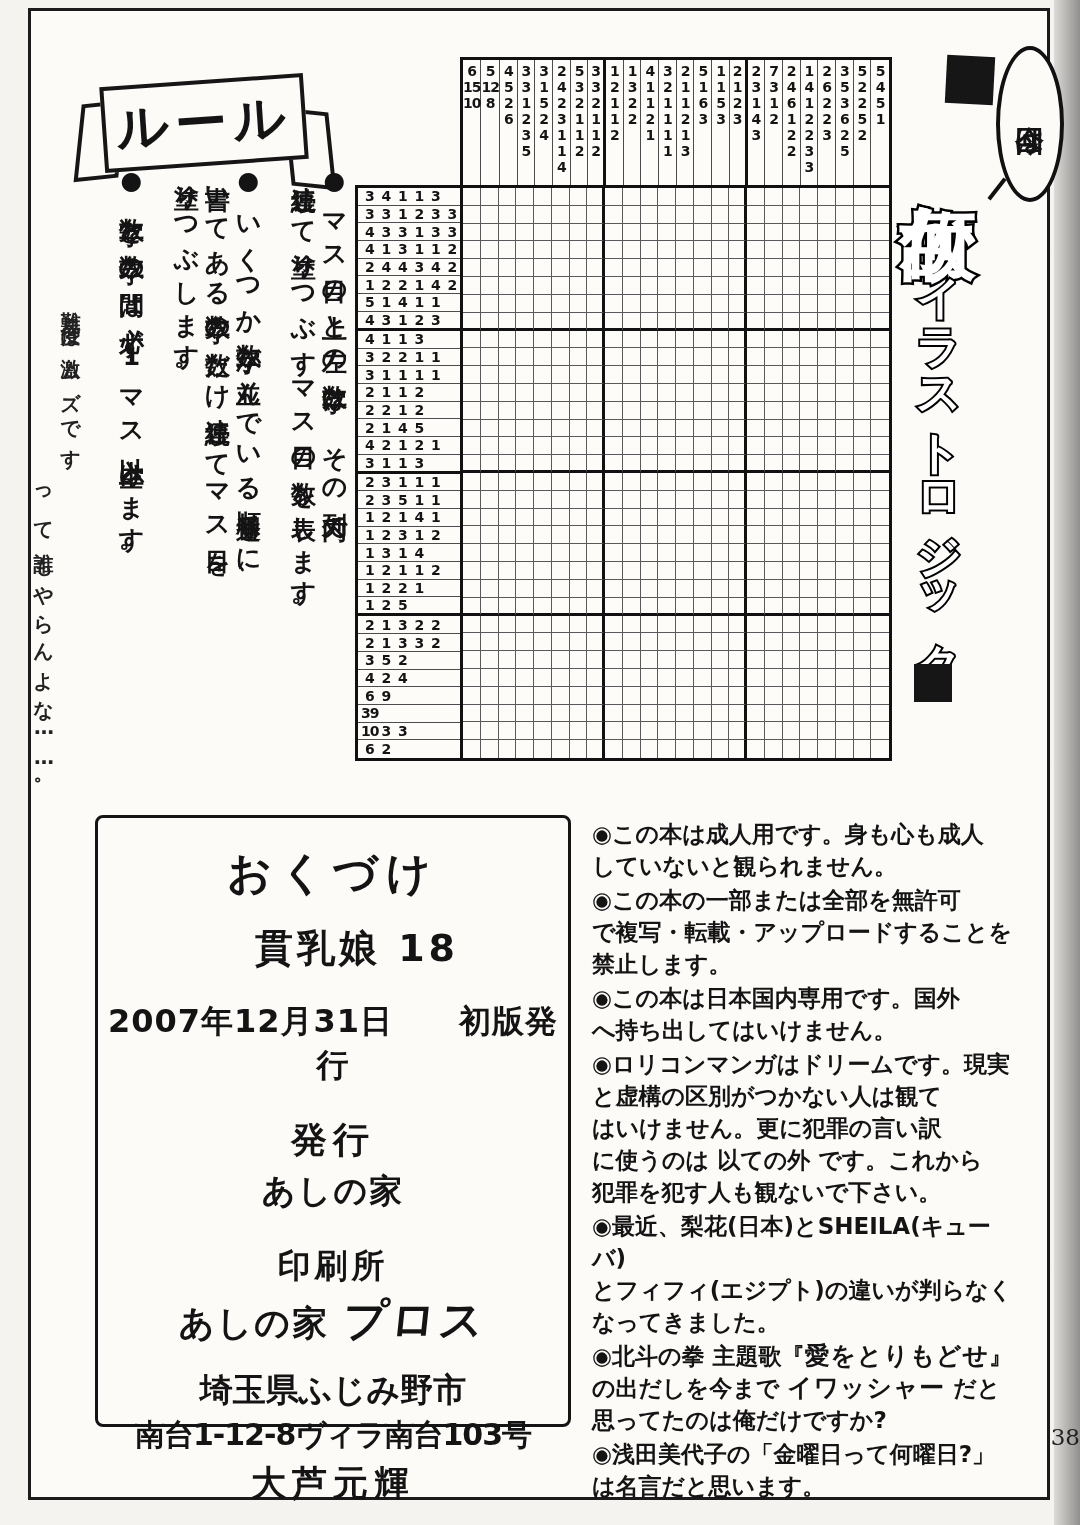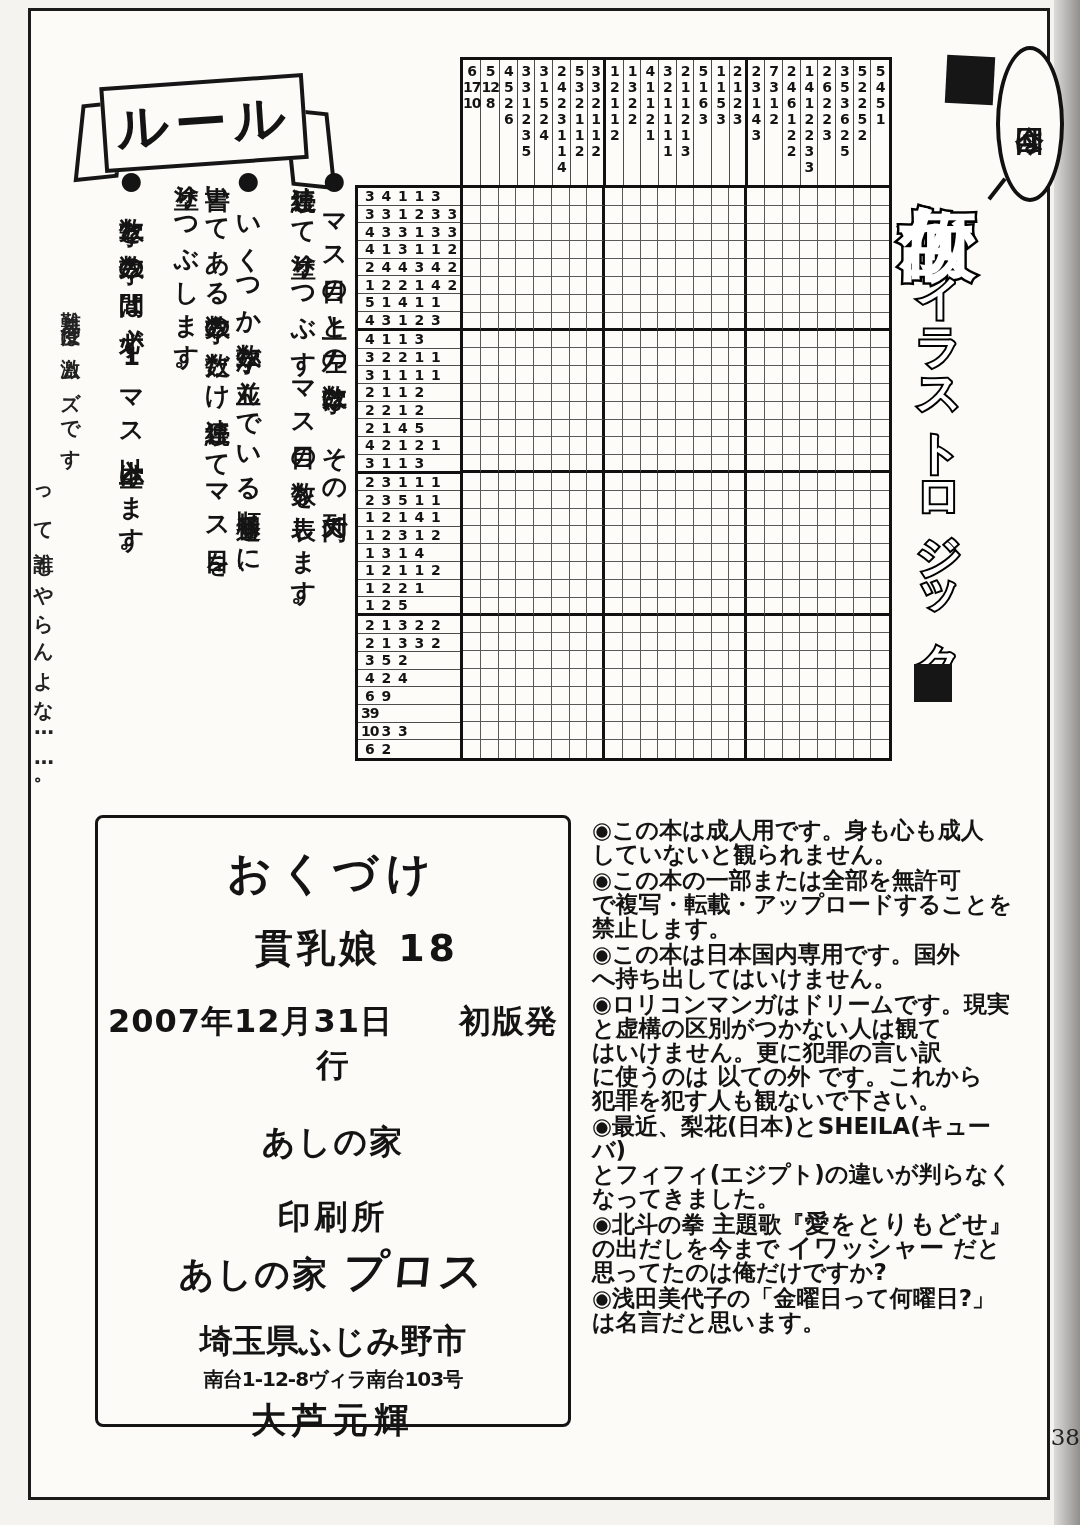--- a/index.html
+++ b/index.html
@@ -74,25 +74,25 @@
   .c-book{margin-top:20px;font-size:38px;font-weight:bold;letter-spacing:4px;padding-left:48px;}
   .c-date{margin-top:26px;font-size:32px;font-weight:bold;letter-spacing:1px;}
   .c-pubrow{margin-top:28px;display:flex;justify-content:space-around;padding:0 30px;}
   .c-publabel{font-size:36px;font-weight:bold;letter-spacing:6px;}
   .c-pubname{font-size:33px;font-weight:bold;margin-top:4px;letter-spacing:2px;}
   .c-printlabel{margin-top:30px;font-size:33px;font-weight:bold;letter-spacing:4px;text-align:center;}
   .c-printline{margin-top:2px;font-size:35px;font-weight:bold;letter-spacing:2px;}
   .c-printname{font-size:44px;font-weight:bold;letter-spacing:3px;transform:skewX(-6deg);display:inline-block;margin-left:14px;}
   .c-contactlabel{margin-top:26px;font-size:37px;font-weight:bold;letter-spacing:5px;}
   .c-addr1{margin-top:18px;font-size:33px;font-weight:bold;}
-  .c-addr2{margin-top:2px;font-size:20px;font-weight:bold;letter-spacing:-1px;}
+  .c-addr2{margin-top:2px;font-size:30px;font-weight:bold;letter-spacing:-1px;}
   .c-addr3{margin-top:4px;font-size:35px;font-weight:bold;letter-spacing:6px;}
 
   
-  .notices{position:absolute;left:592px;top:818px;width:430px;font-size:23px;line-height:24px;font-weight:bold;}
+  .notices{position:absolute;left:592px;top:818px;width:430px;font-size:23px;line-height:32px;font-weight:bold;}
   .notice{margin:0 0 2px 0;}
   .notice strong{font-size:1.08em;letter-spacing:1px;}
 
   .pageno{position:absolute;left:0;top:1424px;width:1080px;text-align:right;
          font-family:"DejaVu Serif",serif;font-size:23px;color:#222;}
 </style>
 </head>
 <body>
 
 <div class="page">
@@ -109,21 +109,21 @@
 連続して塗りつぶすマス目の数を表します。</p><p>●いくつか数字が並んでいる順番通りに、
 書いてある数字の数だけ連続してマス目を
 塗りつぶします。</p><p>●数字と数字の間は必ず1マス以上空けます。</p></div>
 
   <div class="side-note" id="side-note">難易度は激ムズです
 　　　　　　　って誰もやらんよな……。</div>
 
   <div class="colclues" id="colclues">
       <div class="cc">
         <span>6</span>
-        <span>17</span>
+        <span>15</span>
         <span>10</span>
       </div>
       <div class="cc">
         <span>5</span>
         <span>12</span>
         <span>8</span>
       </div>
       <div class="cc">
         <span>4</span>
         <span>5</span>
@@ -1268,20 +1268,21 @@
   <div class="big-title">
     <span class="bt-main">何故か</span><span class="bt-sub">イラストロジック</span><span class="end-square"></span>
   </div>
 
   <div class="colophon">
     <div class="c-heading">おくづけ</div>
     <div class="c-book">貫乳娘 18</div>
     <div class="c-date">2007年12月31日　　初版発行</div>
     <div class="c-pubrow">
       <div>
+        <div class="c-publabel">発行</div>
         <div class="c-pubname">あしの家</div>
       </div>
     </div>
     <div class="c-printlabel">印刷所</div>
     <div class="c-printline">
       <span>あしの家</span><span class="c-printname">プロス</span>
     </div>
     <div class="c-addr1">埼玉県ふじみ野市</div>
     <div class="c-addr2">南台1-12-8ヴィラ南台103号</div>
     <div class="c-addr3">大芦元輝</div>

